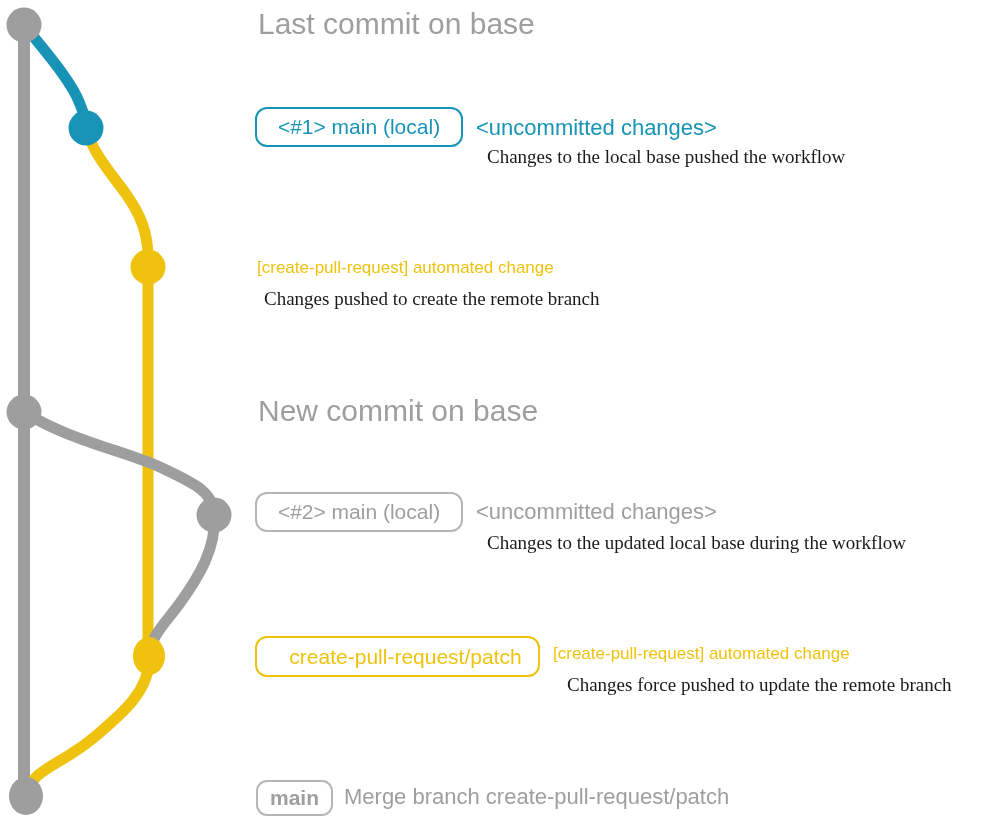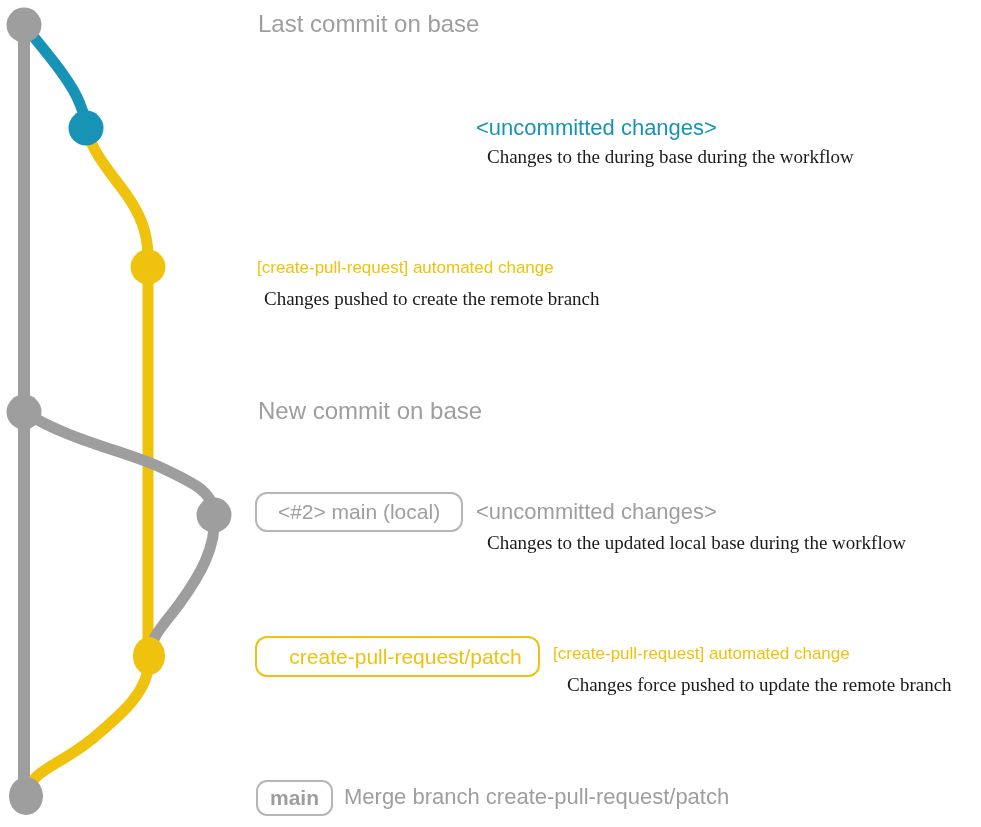--- a/index.html
+++ b/index.html
@@ -22,21 +22,21 @@
   .stroke-gray{stroke:var(--c-gray);}
   .stroke-blue{stroke:var(--c-blue);}
   .stroke-yellow{stroke:var(--c-yellow);}
   .fill-gray{fill:var(--c-gray);}
   .fill-blue{fill:var(--c-blue);}
   .fill-yellow{fill:var(--c-yellow);}
   .branch{fill:none;stroke-linecap:round;}
 
   .abs{position:absolute;white-space:nowrap;}
   .vcenter{transform:translateY(-50%);}
-  .t-head{font-size:24px;color:var(--c-gray);}
+  .t-head{font-size:30px;color:var(--c-gray);}
   .t-blue{font-size:22px;color:var(--c-blue);}
   .t-yellow{font-size:17px;color:var(--c-yellow);}
   .t-gray{font-size:22px;color:var(--c-gray);}
   .t-serif{font-family:"Liberation Serif",serif;font-size:19px;color:var(--c-ink);}
 
   .badge{
     position:absolute;
     display:flex;align-items:center;justify-content:center;
     border:2px solid var(--c-grayBorder);
     border-radius:12px;
@@ -71,22 +71,25 @@
     <circle cx="86" cy="128" r="17.5" class="fill-blue"></circle>
     <circle cx="148" cy="267" r="17.5" class="fill-yellow"></circle>
     <circle cx="24" cy="412" r="17.5" class="fill-gray"></circle>
     <circle cx="214" cy="515" r="17.5" class="fill-gray"></circle>
     <ellipse cx="149" cy="656" rx="16" ry="19" class="fill-yellow"></ellipse>
     <ellipse cx="26" cy="796" rx="17" ry="19" class="fill-gray"></ellipse>
   </svg>
 
   <div class="abs vcenter t-head" style="left:258px;top:24px;">Last commit on base</div>
 
+  <div class="badge badge-blue" style="left:255px;top:107px;width:208px;height:40px;">
+    <span>&lt;#1&gt; main (local)</span>
+  </div>
   <div class="abs vcenter t-blue" style="left:476px;top:128px;">&lt;uncommitted changes&gt;</div>
-  <div class="abs vcenter t-serif" style="left:487px;top:157px;">Changes to the during base during the workflow</div>
+  <div class="abs vcenter t-serif" style="left:487px;top:157px;">Changes to the local base pushed the workflow</div>
 
   <div class="abs vcenter t-yellow" style="left:257px;top:268px;">[create-pull-request] automated change</div>
   <div class="abs vcenter t-head" style="left:258px;top:411px;">New commit on base</div>
 
   <div class="abs vcenter t-serif" style="left:264px;top:299px;">Changes pushed to create the remote branch</div>
 
   <div class="badge" style="left:255px;top:492px;width:208px;height:40px;">
     <span>&lt;#2&gt; main (local)</span>
   </div>
   <div class="abs vcenter t-gray" style="left:476px;top:512px;">&lt;uncommitted changes&gt;</div>

